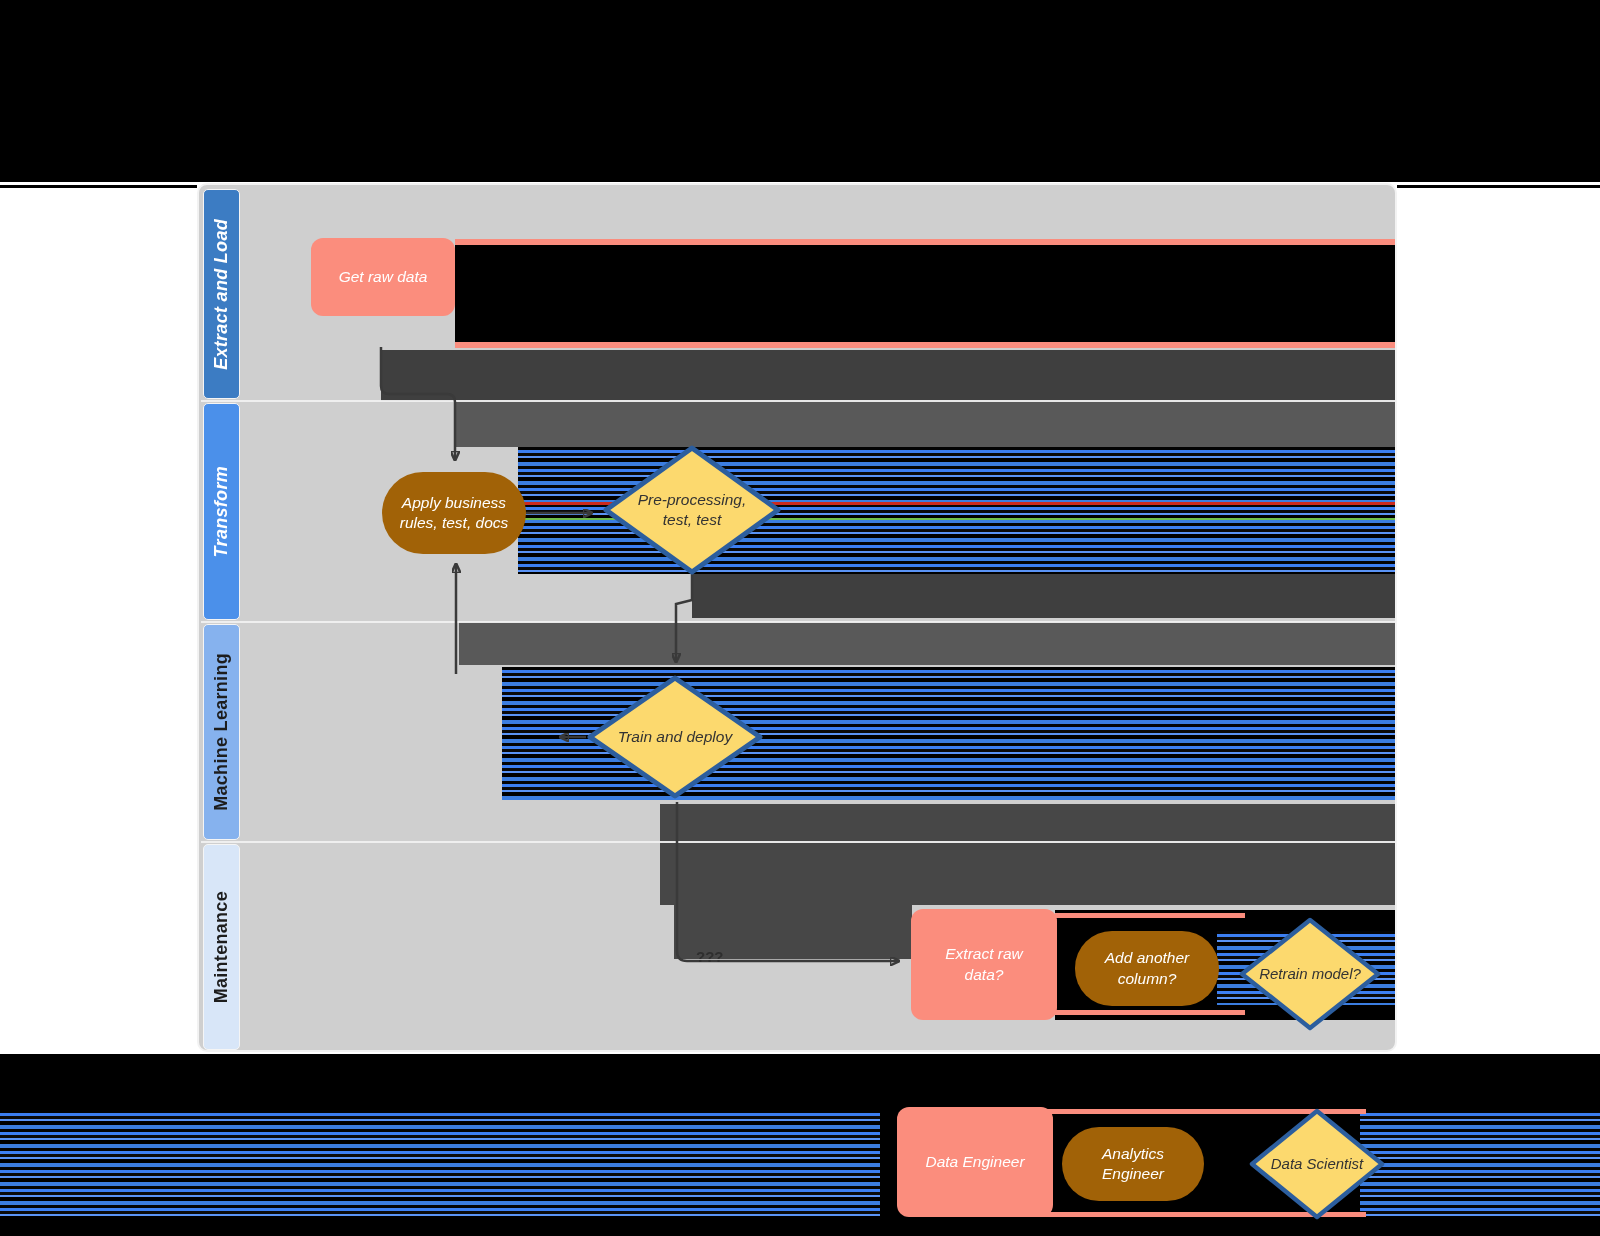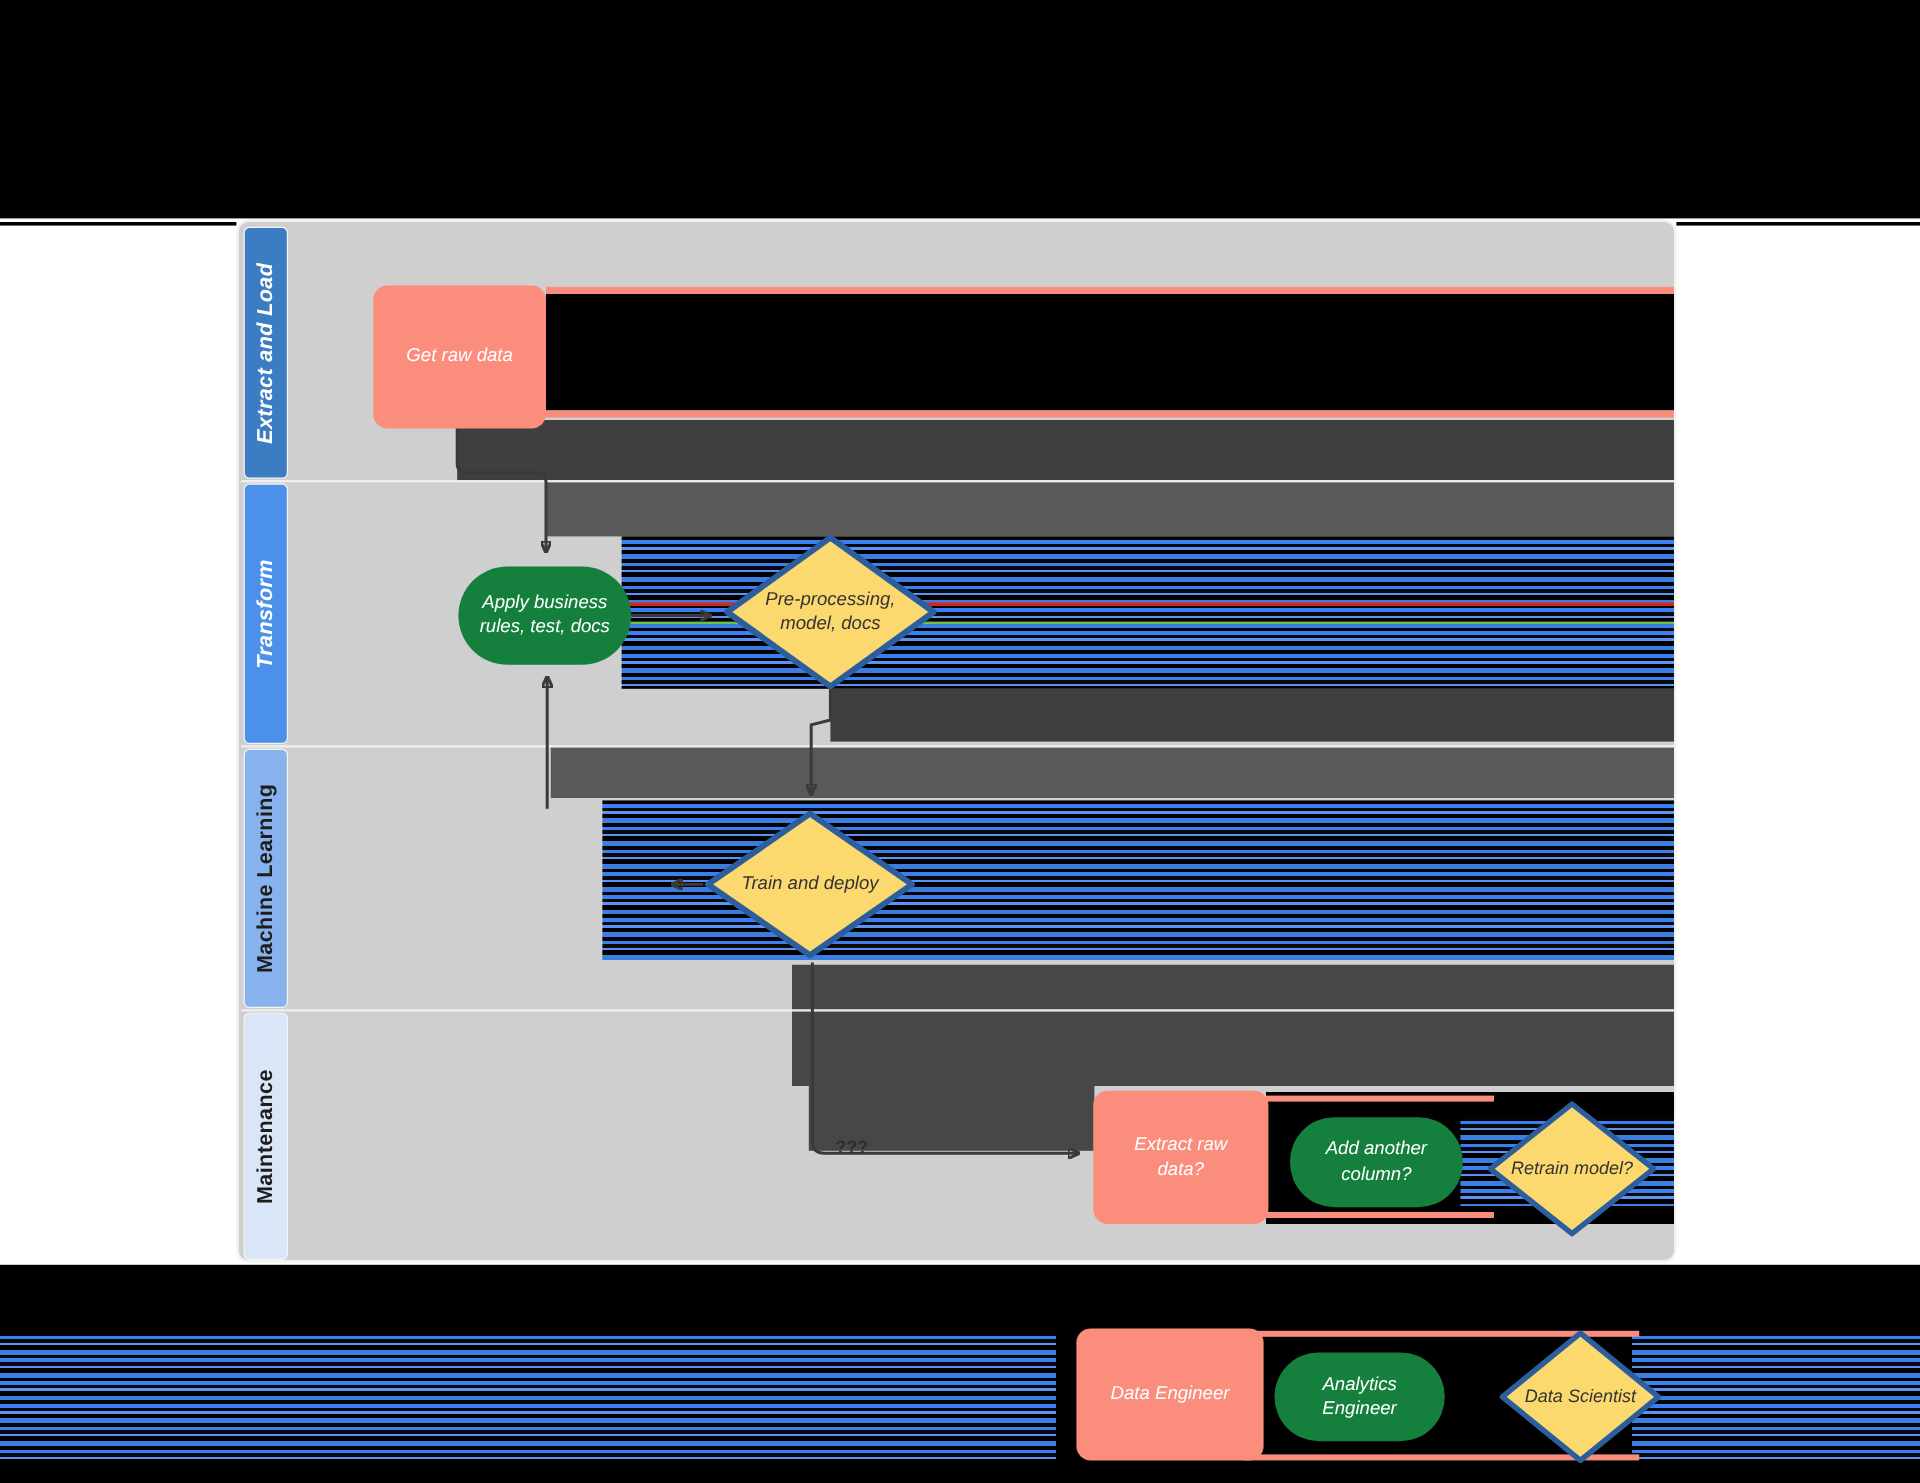--- a/index.html
+++ b/index.html
@@ -22,21 +22,21 @@
   .lane-line{left:2px;width:1196px;height:2px;background:rgba(240,240,240,.95);z-index:3;}
   
   .blk{z-index:1;}
   
   #wires{left:0;top:0;z-index:5;}
   #wires path{fill:none;stroke:#3a3a3a;stroke-width:2.5px;}
   
   .node{z-index:6;display:flex;align-items:center;justify-content:center;text-align:center;}
   .node .nlabel{font-style:italic;font-size:15.5px;line-height:1.32;}
   .proc{background:#fb8d7d;border-radius:12px;color:#fff;}
-  .ell{background:#15803d;border-radius:42px;color:#fff;}
+  .ell{background:#a16207;border-radius:42px;color:#fff;}
   .dia{background:transparent;}
   .dia svg{position:absolute;left:0;top:0;width:100%;height:100%;}
   .dia .nlabel{position:relative;color:#333;white-space:nowrap;}
   .conn-label{z-index:7;font-weight:bold;font-size:15px;color:#2e2e2e;}
 </style>
 </head>
 <body>
 
 <div id="page">
 
@@ -89,33 +89,33 @@
       </defs>
       <path marker-end="url(#ah)" d="M182,162 V201 Q182,209 190,209 H248 Q256,209 256,217 V275"></path>
       <path marker-end="url(#ah)" d="M327,328 H393"></path>
       <path marker-end="url(#ah)" d="M493,389 V415 L477,419 V477"></path>
       <path marker-end="url(#ah)" d="M387,552 H361"></path>
       <path marker-end="url(#ah)" d="M257,489 V379"></path>
       <path marker-end="url(#ah)" d="M478,617 V766 Q478,776 488,776 H700"></path>
     </svg>
     <div class="abs conn-label" style="left:497px;top:763px;">???</div>
 
-    <div class="abs node proc" style="left:112px;top:53px;width:144px;height:119px;">
+    <div class="abs node proc" style="left:112px;top:53px;width:144px;height:78px;">
       <span class="nlabel">Get raw data</span>
     </div>
 
     <div class="abs node ell" style="left:183px;top:287px;width:144px;height:82px;">
       <span class="nlabel" style="width:112px;">Apply business rules, test, docs</span>
     </div>
 
     <div class="abs node dia" style="left:403px;top:259px;width:180px;height:132px;">
       <svg viewBox="0 0 180 132">
         <polygon points="90,4 176,66 90,128 4,66" fill="#fcd96e" stroke="#2c5e9e" stroke-width="5" stroke-linejoin="round"></polygon>
       </svg>
-      <span class="nlabel" style="white-space:normal;width:130px;">Pre-processing, model, docs</span>
+      <span class="nlabel" style="white-space:normal;width:130px;">Pre-processing, test, test</span>
     </div>
 
 
     <div class="abs node dia" style="left:387px;top:489px;width:178px;height:126px;">
       <svg viewBox="0 0 178 126">
         <polygon points="89,4 174,63 89,122 4,63" fill="#fcd96e" stroke="#2c5e9e" stroke-width="5" stroke-linejoin="round"></polygon>
       </svg>
       <span class="nlabel">Train and deploy</span>
     </div>
 

